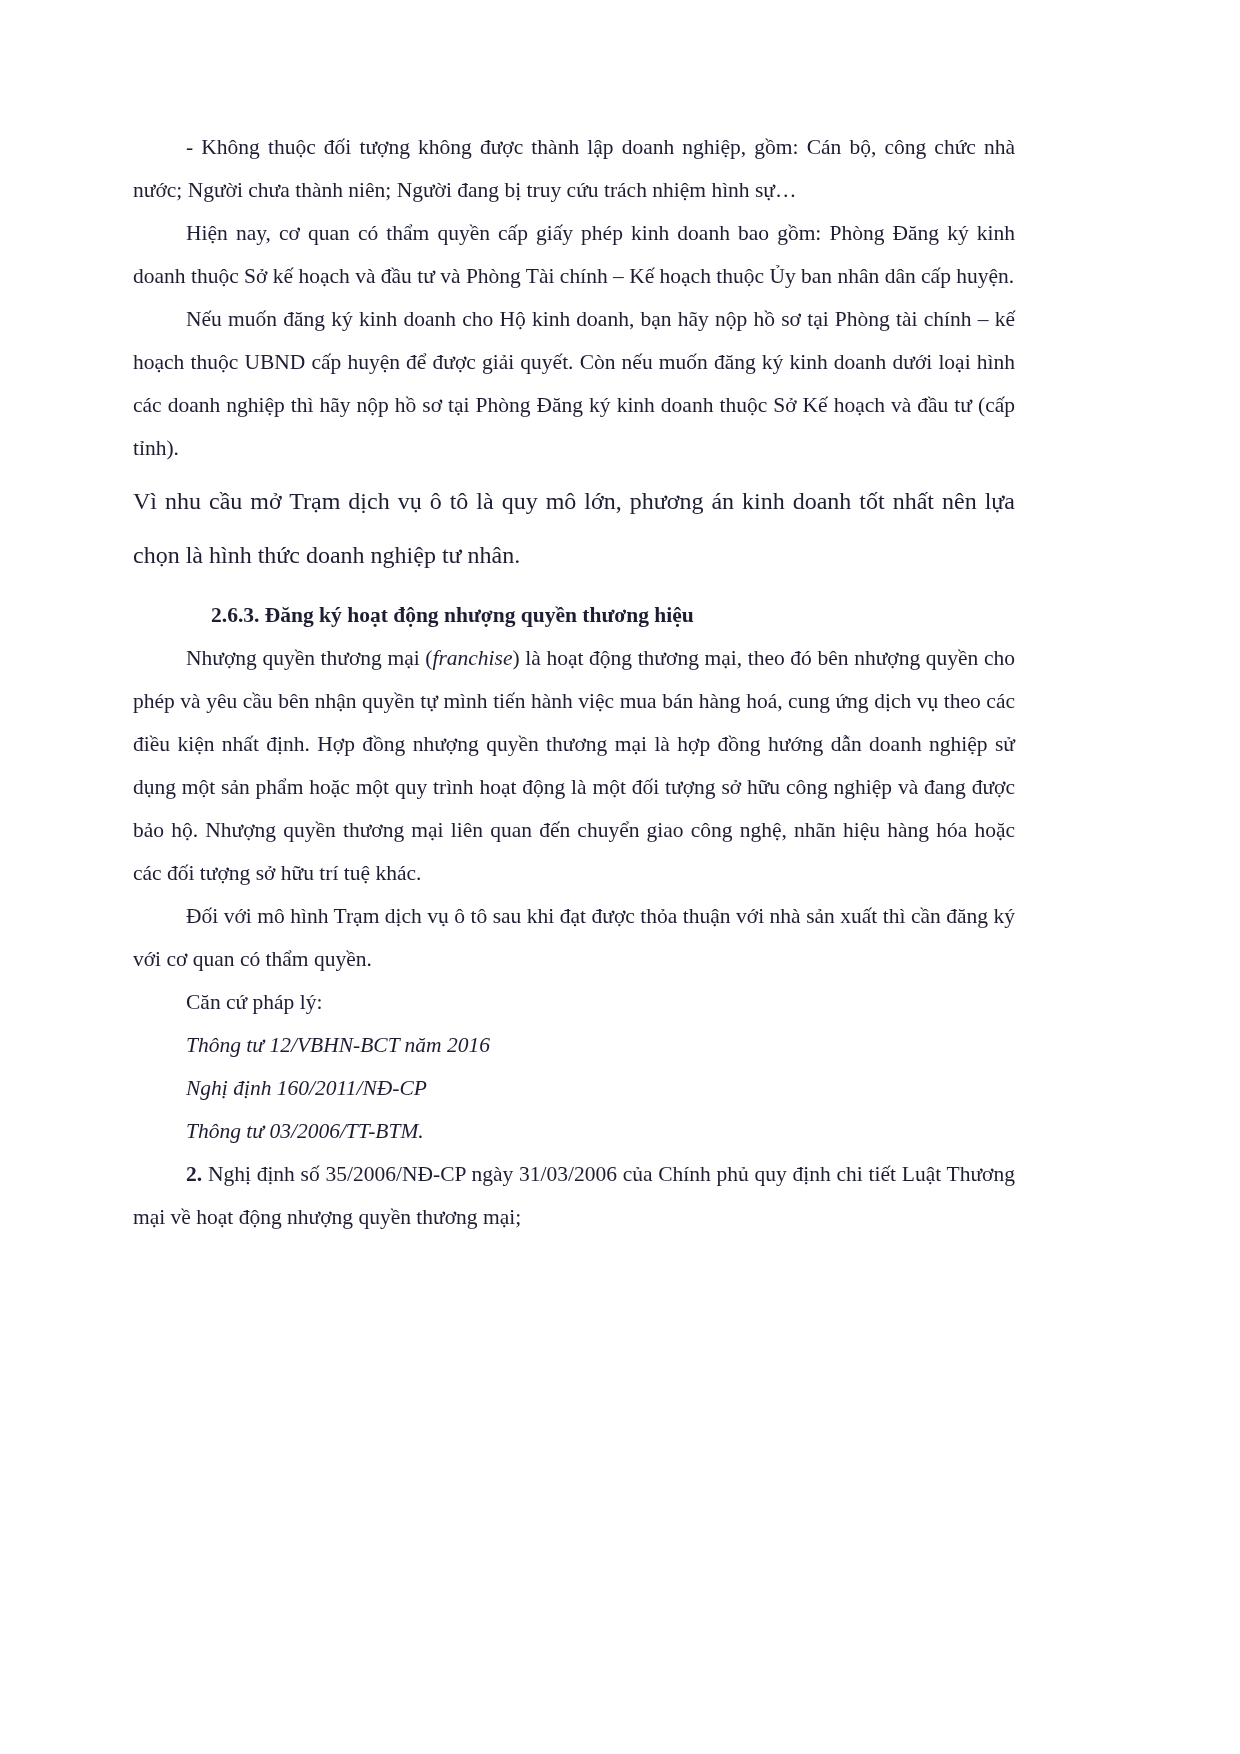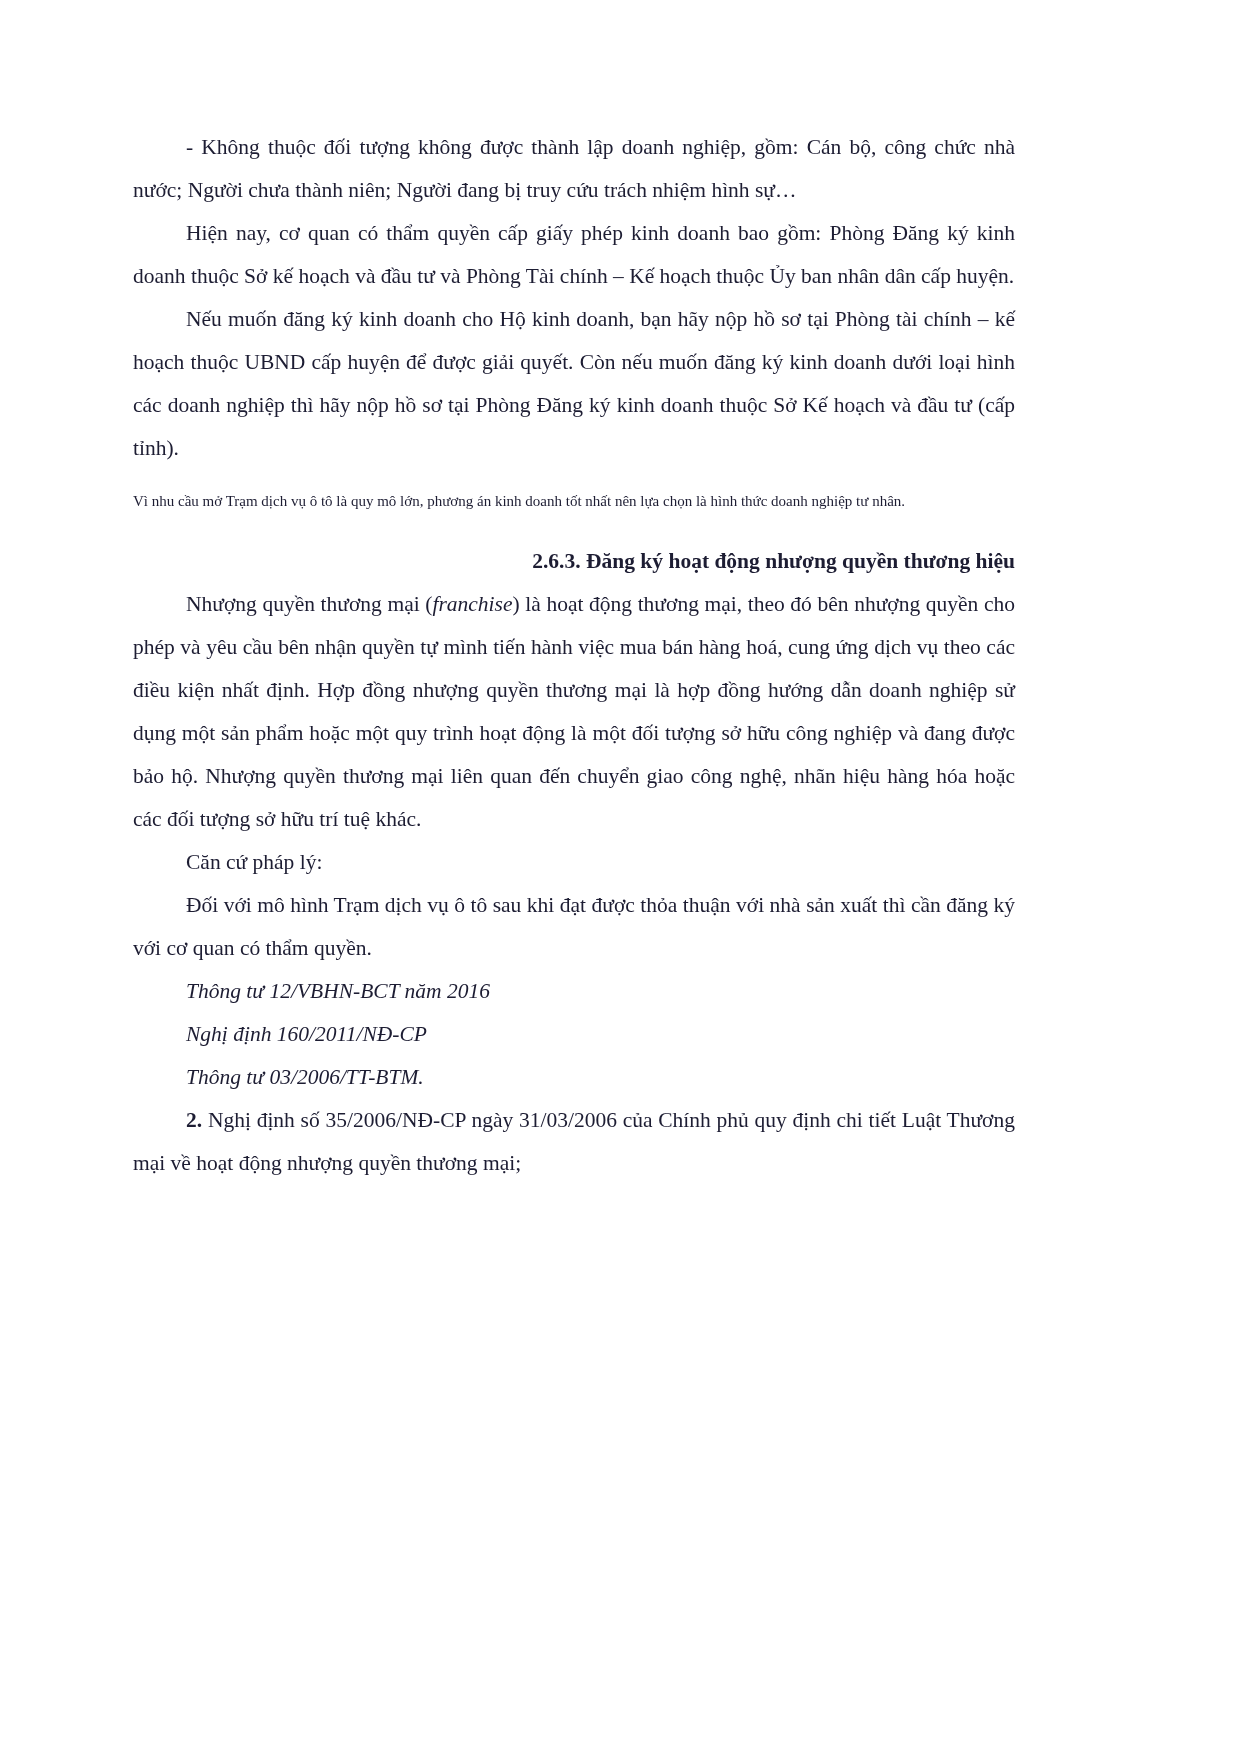--- a/index.html
+++ b/index.html
@@ -26,23 +26,23 @@
     text-align: justify;
   }
   .indent { text-indent: 53px; }
   .heading {
     font-size: 21.5px;
     line-height: 43px;
     font-weight: bold;
     text-indent: 78px;
     text-align: left;
   }
-  .heading-gap { margin-top: 12px; text-align: right; }
+  .heading-gap { margin-top: 12px; }
   .loose {
-    font-size: 15px;
+    font-size: 24px;
     line-height: 54px;
     text-align: justify;
     text-indent: 0;
     margin-top: 4px;
     margin-bottom: 4px;
   }
   .legal {
     font-style: italic;
     text-align: left;
   }
@@ -68,23 +68,23 @@
     <p class="para indent">Hiện nay, cơ quan có thẩm quyền cấp giấy phép kinh doanh bao gồm: Phòng Đăng ký kinh doanh thuộc Sở kế hoạch và đầu tư và Phòng Tài chính – Kế hoạch thuộc Ủy ban nhân dân cấp huyện.</p>
 
     <p class="para indent">Nếu muốn đăng ký kinh doanh cho Hộ kinh doanh, bạn hãy nộp hồ sơ tại Phòng tài chính – kế hoạch thuộc UBND cấp huyện để được giải quyết. Còn nếu muốn đăng ký kinh doanh dưới loại hình các doanh nghiệp thì hãy nộp hồ sơ tại Phòng Đăng ký kinh doanh thuộc Sở Kế hoạch và đầu tư (cấp tỉnh).</p>
 
     <p class="para loose">Vì nhu cầu mở Trạm dịch vụ ô tô là quy mô lớn, phương án kinh doanh tốt nhất nên lựa chọn là hình thức doanh nghiệp tư nhân.</p>
 
     <p class="heading heading-gap">2.6.3. Đăng ký hoạt động nhượng quyền thương hiệu</p>
 
     <p class="para indent"><span>Nhượng quyền thương mại (</span><em class="italic">franchise</em><span>) là hoạt động thương mại, theo đó bên nhượng quyền cho phép và yêu cầu bên nhận quyền tự mình tiến hành việc mua bán hàng hoá, cung ứng dịch vụ theo các điều kiện nhất định. Hợp đồng nhượng quyền thương mại là hợp đồng hướng dẫn doanh nghiệp sử dụng một sản phẩm hoặc một quy trình hoạt động là một đối tượng sở hữu công nghiệp và đang được bảo hộ. Nhượng quyền thương mại liên quan đến chuyển giao công nghệ, nhãn hiệu hàng hóa hoặc các đối tượng sở hữu trí tuệ khác.</span></p>
 
+    <p class="para indent">Đối với mô hình Trạm dịch vụ ô tô sau khi đạt được thỏa thuận với nhà sản xuất thì cần đăng ký với cơ quan có thẩm quyền.</p>
+
     <p class="para indent">Căn cứ pháp lý:</p>
-
-    <p class="para indent">Đối với mô hình Trạm dịch vụ ô tô sau khi đạt được thỏa thuận với nhà sản xuất thì cần đăng ký với cơ quan có thẩm quyền.</p>
 
     <p class="para indent legal">Thông tư 12/VBHN-BCT năm 2016</p>
 
     <p class="para indent legal">Nghị định 160/2011/NĐ-CP</p>
 
     <p class="para indent legal">Thông tư 03/2006/TT-BTM.</p>
 
 
     <p class="para indent"><span class="marker">2.</span><span> Nghị định số 35/2006/NĐ-CP ngày 31/03/2006 của Chính phủ quy định chi tiết Luật Thương mại về hoạt động nhượng quyền thương mại;</span></p>
 

